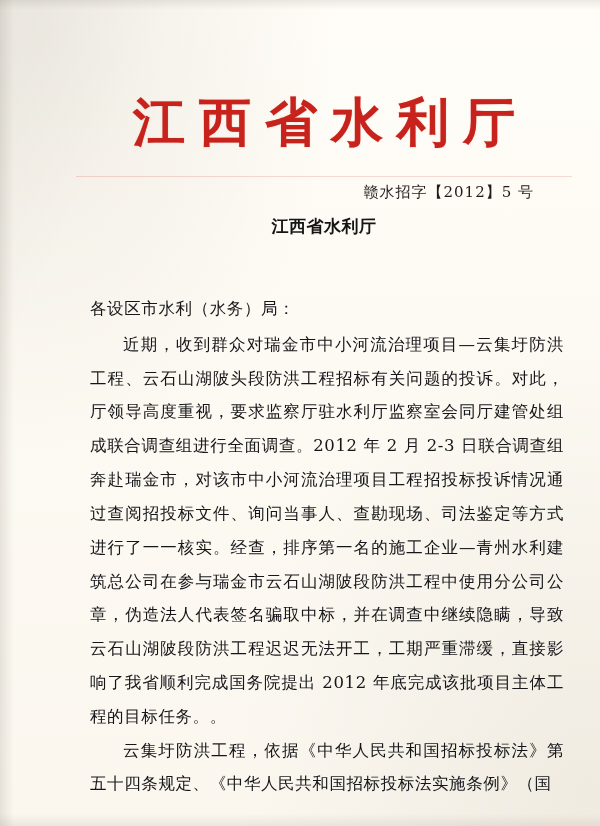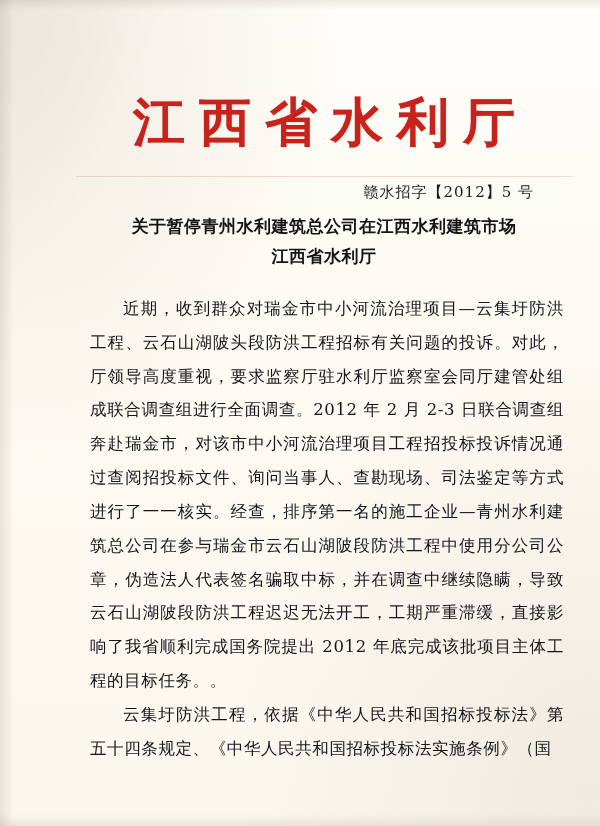--- a/index.html
+++ b/index.html
@@ -141,25 +141,25 @@
 
 <div class="sheet">
 
   <div class="masthead">江西省水利厅</div>
 
   <div class="red-rule"></div>
 
   <div class="doc-number">赣水招字【2012】5 号</div>
 
   <div class="title-block">
-    <span class="title-line">关于暂停青州水利建筑总公司在江西水利建筑市场</span>
     <span class="title-line">江西省水利厅</span>
   </div>
 
   <div class="body-block">
+    <p class="salutation">各设区市水利（水务）局：</p>
     <p class="para">近期，收到群众对瑞金市中小河流治理项目—云集圩防洪工程、云石山湖陂头段防洪工程招标有关问题的投诉。对此，厅领导高度重视，要求监察厅驻水利厅监察室会同厅建管处组成联合调查组进行全面调查。2012 年 2 月 2-3 日联合调查组奔赴瑞金市，对该市中小河流治理项目工程招投标投诉情况通过查阅招投标文件、询问当事人、查勘现场、司法鉴定等方式进行了一一核实。经查，排序第一名的施工企业—青州水利建筑总公司在参与瑞金市云石山湖陂段防洪工程中使用分公司公章，伪造法人代表签名骗取中标，并在调查中继续隐瞒，导致云石山湖陂段防洪工程迟迟无法开工，工期严重滞缓，直接影响了我省顺利完成国务院提出 2012 年底完成该批项目主体工程的目标任务。。</p>
     <p class="para">云集圩防洪工程，依据《中华人民共和国招标投标法》第五十四条规定、《中华人民共和国招标投标法实施条例》（国</p>
   </div>
 
 </div>
 
 <div class="edge-left"></div>
 <div class="edge-top"></div>
 <div class="edge-bottom"></div>
 

